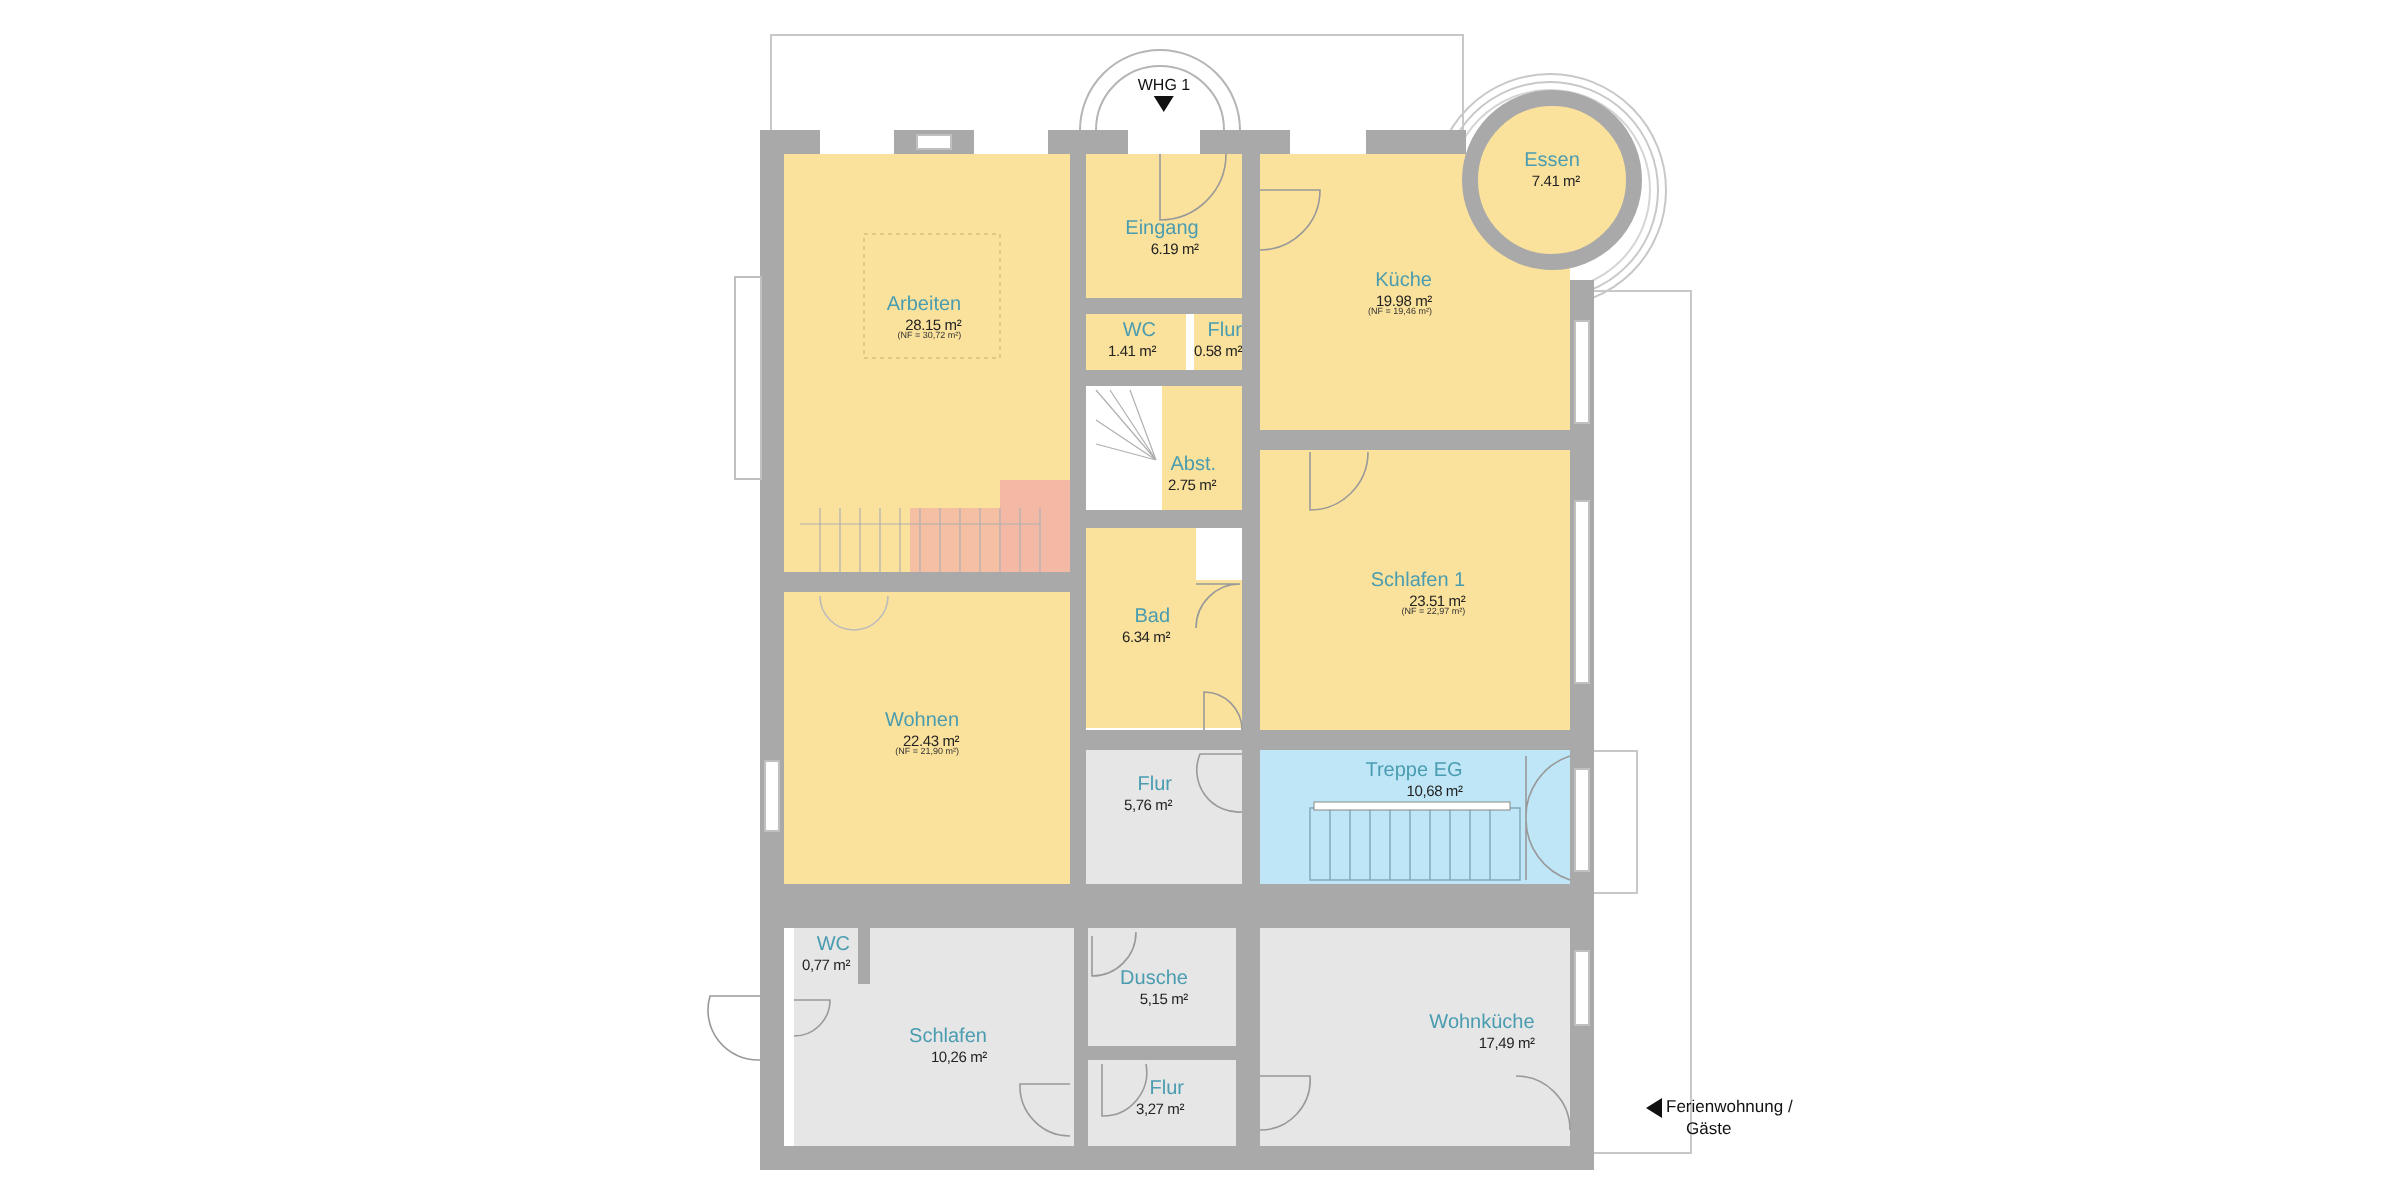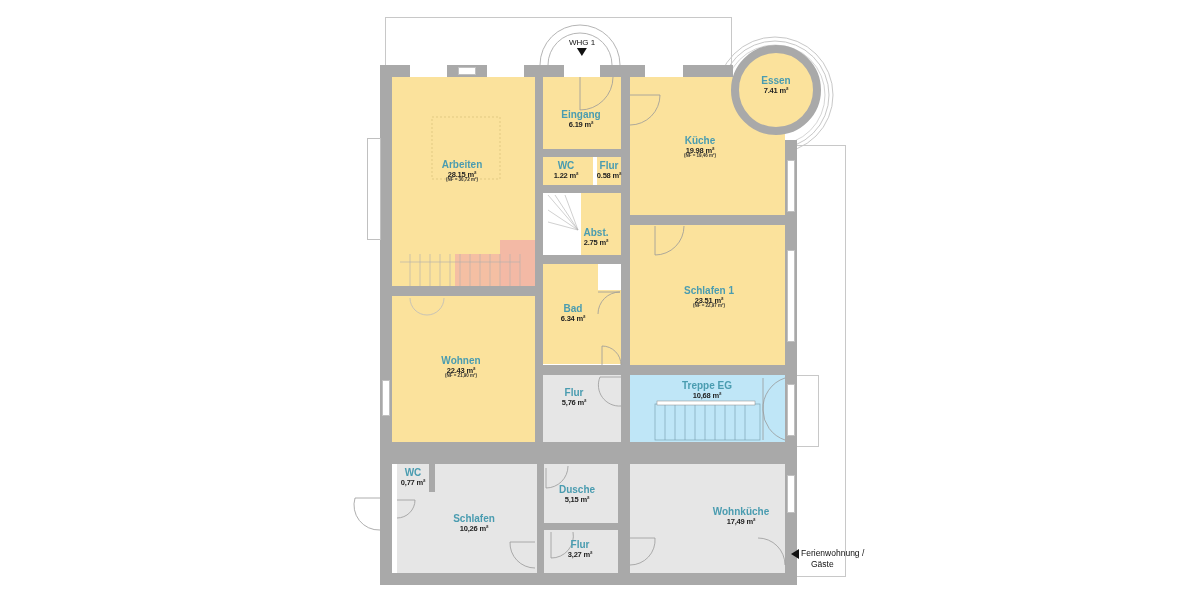--- a/index.html
+++ b/index.html
@@ -5,21 +5,21 @@
     html, body { margin: 0; padding: 0; background: #ffffff; }
     body { width: 1200px; height: 600px; position: relative; overflow: hidden; font-family: "Liberation Sans", sans-serif; }
     .plan { position: absolute; left: 0; top: 0; width: 1200px; height: 595px; }
     .wall { position: absolute; background: #a9a9a9; }
     .room { position: absolute; }
     .yellow { background: #fbe29c; }
     .grey { background: #e6e6e6; }
     .blue { background: #bfe6f7; }
     .pink { background: #f3b9a5; }
     .white { background: #ffffff; }
-    .label { position: absolute; text-align: center; line-height: 1.05; white-space: nowrap; transform: translateX(-50%); font-weight: bold; }
+    .label { position: absolute; text-align: right; line-height: 1.05; white-space: nowrap; transform: translateX(-50%); }
     .label .name { font-size: 10px; color: #4a9cb0; display: block; }
     .label .area { font-size: 7.5px; color: #222; display: block; letter-spacing: -0.2px; }
     .label .nf { font-size: 4.5px; color: #333; display: block; }
     .outline { position: absolute; border: 1px solid #c8c8c8; }
     .window { position: absolute; background: #ffffff; border: 1px solid #c0c0c0; }
     .marker { position: absolute; font-size: 8px; color: #111; text-align: center; transform: translateX(-50%); }
     .marker .tri { display: block; width: 0; height: 0; margin: 1px auto 0; border-left: 5px solid transparent; border-right: 5px solid transparent; border-top: 8px solid #111; }
     .entry { position: absolute; font-size: 8.5px; color: #111; line-height: 1.3; }
     .entry .tri-left { display: inline-block; width: 0; height: 0; border-top: 5px solid transparent; border-bottom: 5px solid transparent; border-right: 8px solid #111; vertical-align: middle; margin-right: 2px; }
     svg { position: absolute; left: 0; top: 0; }
@@ -148,37 +148,37 @@
       <path d="M548 195 L578 230 M548 210 L578 230 M555 195 L578 230 M565 195 L578 230 M548 222 L578 230"></path>
     </g>
     <rect x="432" y="117" width="68" height="62" fill="none" stroke="#d8c07a" stroke-dasharray="2 2" stroke-width="0.7"></rect>
   </svg>
 
   <div class="marker" style="left:582px;top:38px;">
     <span>WHG 1</span>
     <span class="tri"></span>
   </div>
 
-  <div class="entry" style="left:791px;top:548px;">
+  <div class="entry" style="left:823px;top:548px;">
     <span class="tri-left"></span><span>Ferienwohnung /</span><br>
     <span style="margin-left:20px;">Gäste</span>
   </div>
 
-  <div class="label" style="left:462px;top:160px;">
+  <div class="label" style="left:462px;top:148px;">
     <span class="name">Arbeiten</span>
     <span class="area">28.15 m²</span>
     <span class="nf">(NF = 30,72 m²)</span>
   </div>
   <div class="label" style="left:581px;top:110px;">
     <span class="name">Eingang</span>
     <span class="area">6.19 m²</span>
   </div>
   <div class="label" style="left:566px;top:161px;">
     <span class="name">WC</span>
-    <span class="area">1.22 m²</span>
+    <span class="area">1.41 m²</span>
   </div>
   <div class="label" style="left:609px;top:161px;">
     <span class="name">Flur</span>
     <span class="area">0.58 m²</span>
   </div>
   <div class="label" style="left:596px;top:228px;">
     <span class="name">Abst.</span>
     <span class="area">2.75 m²</span>
   </div>
   <div class="label" style="left:700px;top:136px;">

